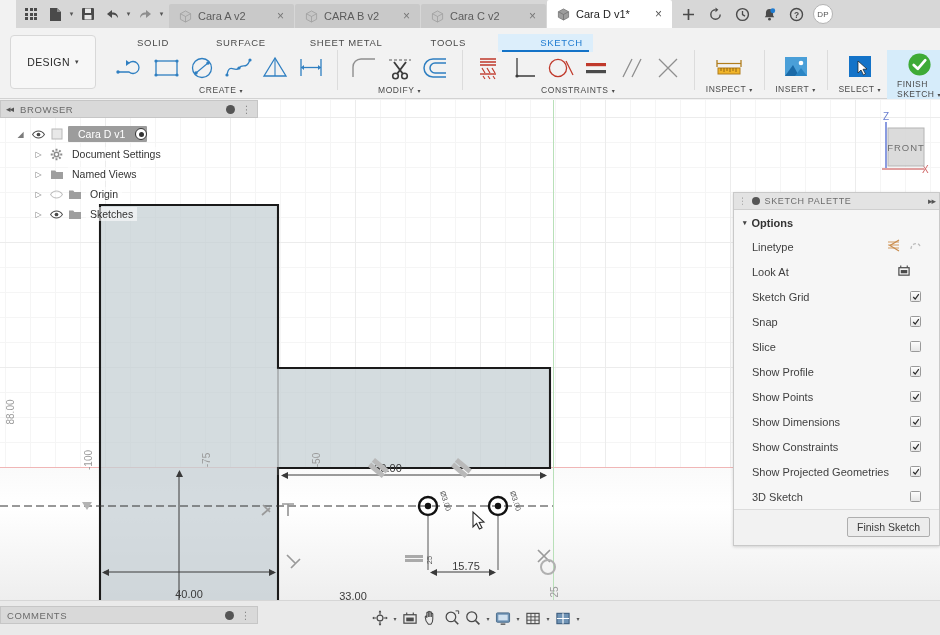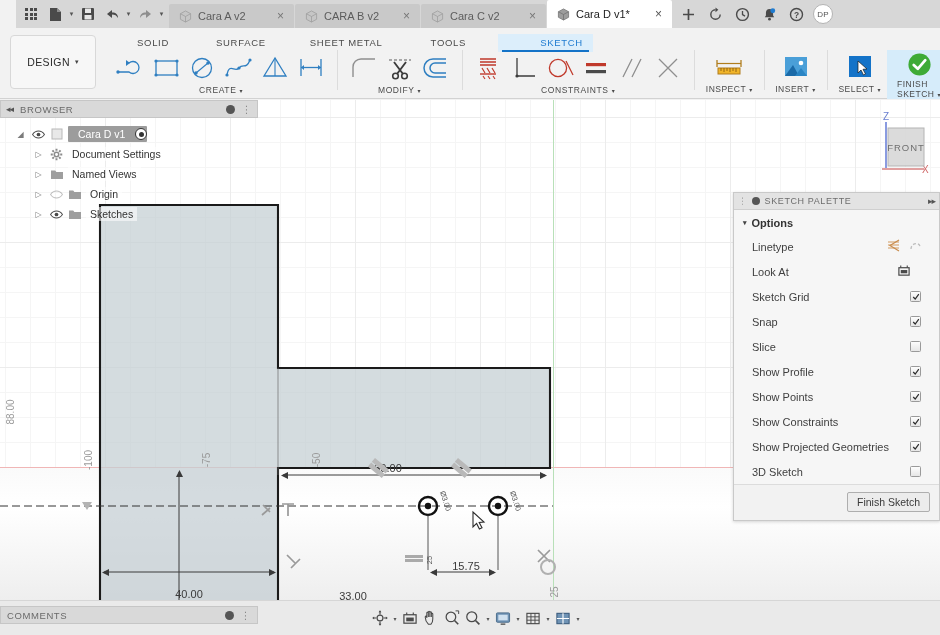--- a/index.html
+++ b/index.html
@@ -794,20 +794,28 @@
 
     <div class="pal-row">
       <span class="plab">Show Points</span>
       <span class="chk">
         <svg class="tick" viewBox="0 0 10 10">
             <path d="M1.5 5 L4 7.5 L8.5 1.5" fill="none" stroke="#2b2b2b" stroke-width="1.5"></path>
           </svg>
       </span>
     </div>
 
+    <div class="pal-row">
+      <span class="plab">Show Dimensions</span>
+      <span class="chk">
+        <svg class="tick" viewBox="0 0 10 10">
+            <path d="M1.5 5 L4 7.5 L8.5 1.5" fill="none" stroke="#2b2b2b" stroke-width="1.5"></path>
+          </svg>
+      </span>
+    </div>
 
     <div class="pal-row">
       <span class="plab">Show Constraints</span>
       <span class="chk">
         <svg class="tick" viewBox="0 0 10 10">
             <path d="M1.5 5 L4 7.5 L8.5 1.5" fill="none" stroke="#2b2b2b" stroke-width="1.5"></path>
           </svg>
       </span>
     </div>
 

